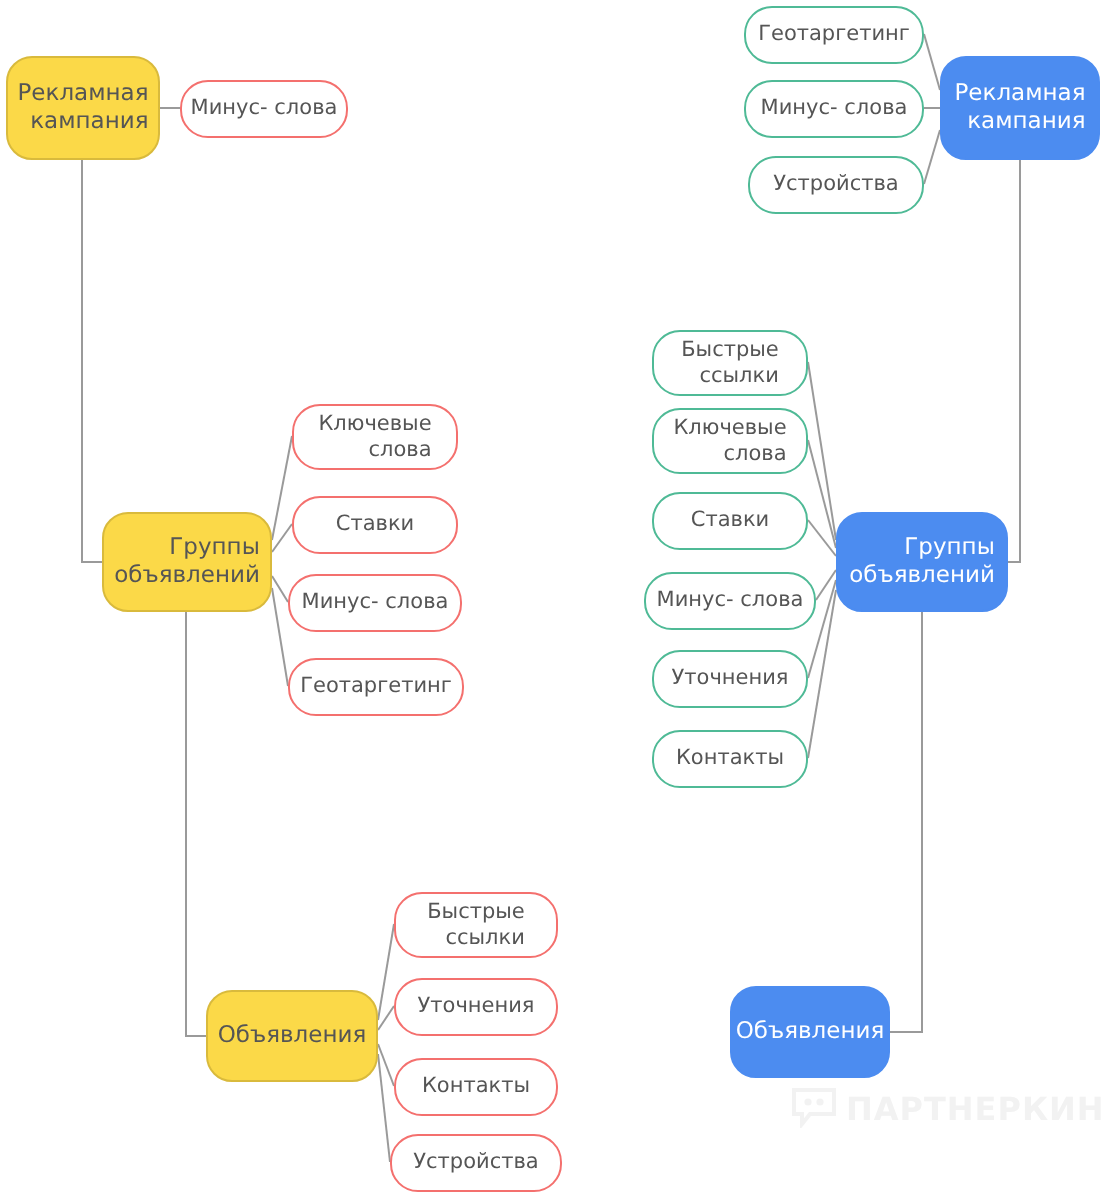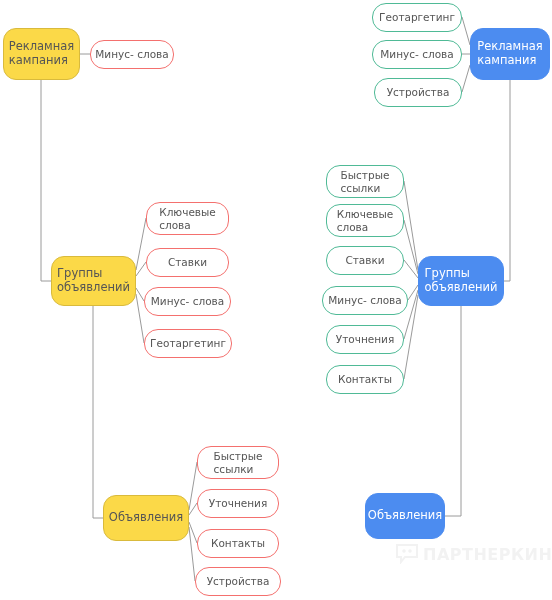--- a/index.html
+++ b/index.html
@@ -26,21 +26,21 @@
     width: 552px;
     height: 600px;
     pointer-events: none;
   }
   .node {
     position: absolute;
     box-sizing: border-box;
     display: flex;
     align-items: center;
     justify-content: center;
-    text-align: left;
+    text-align: right;
     line-height: 1.2;
     white-space: pre-line;
     border-radius: 12px;
   }
   .node.filled-yellow {
     background: #fbd948;
     border: 1px solid #d9ba3c;
     color: #555555;
     font-size: 11.5px;
     border-radius: 13px;

